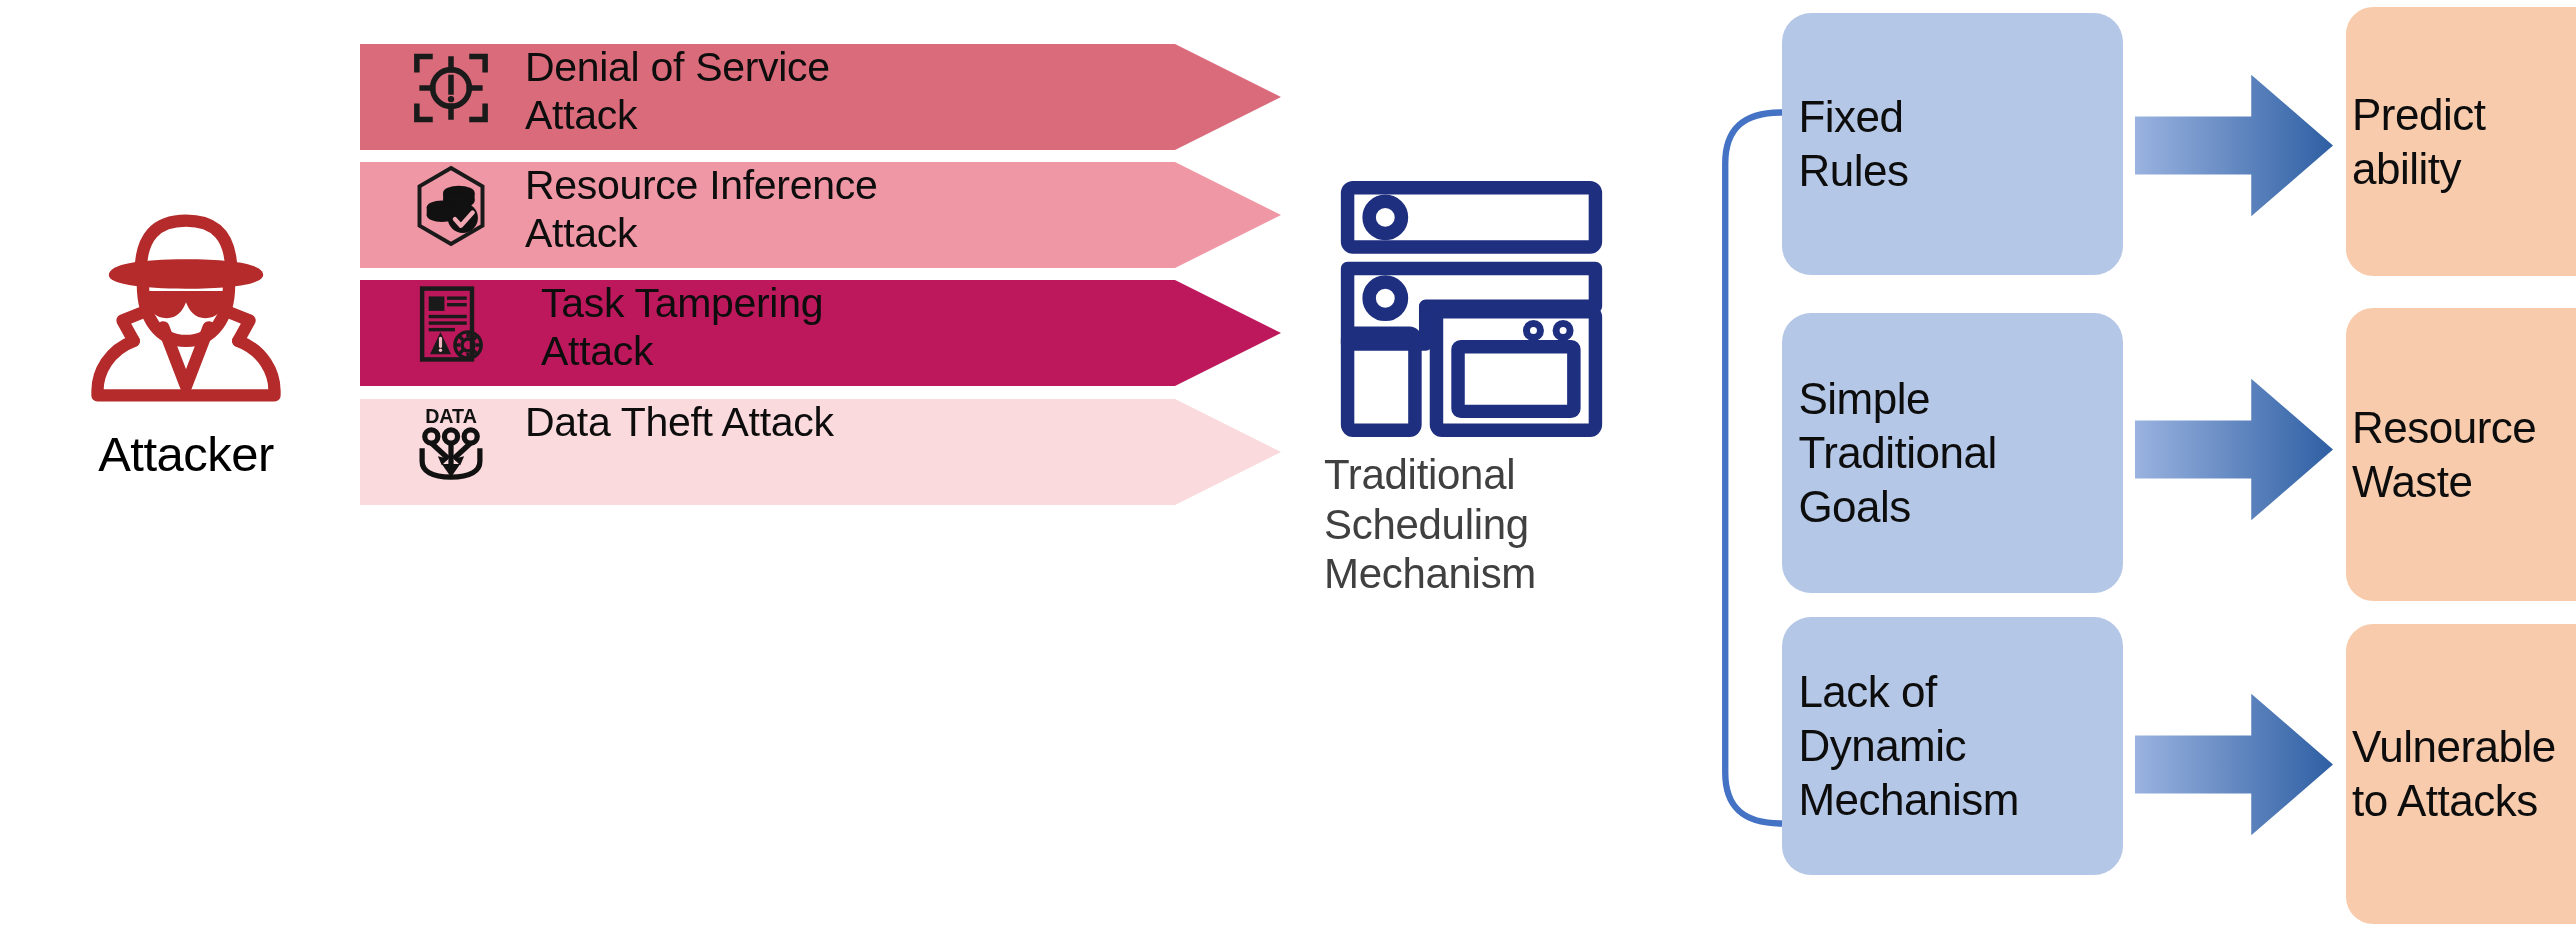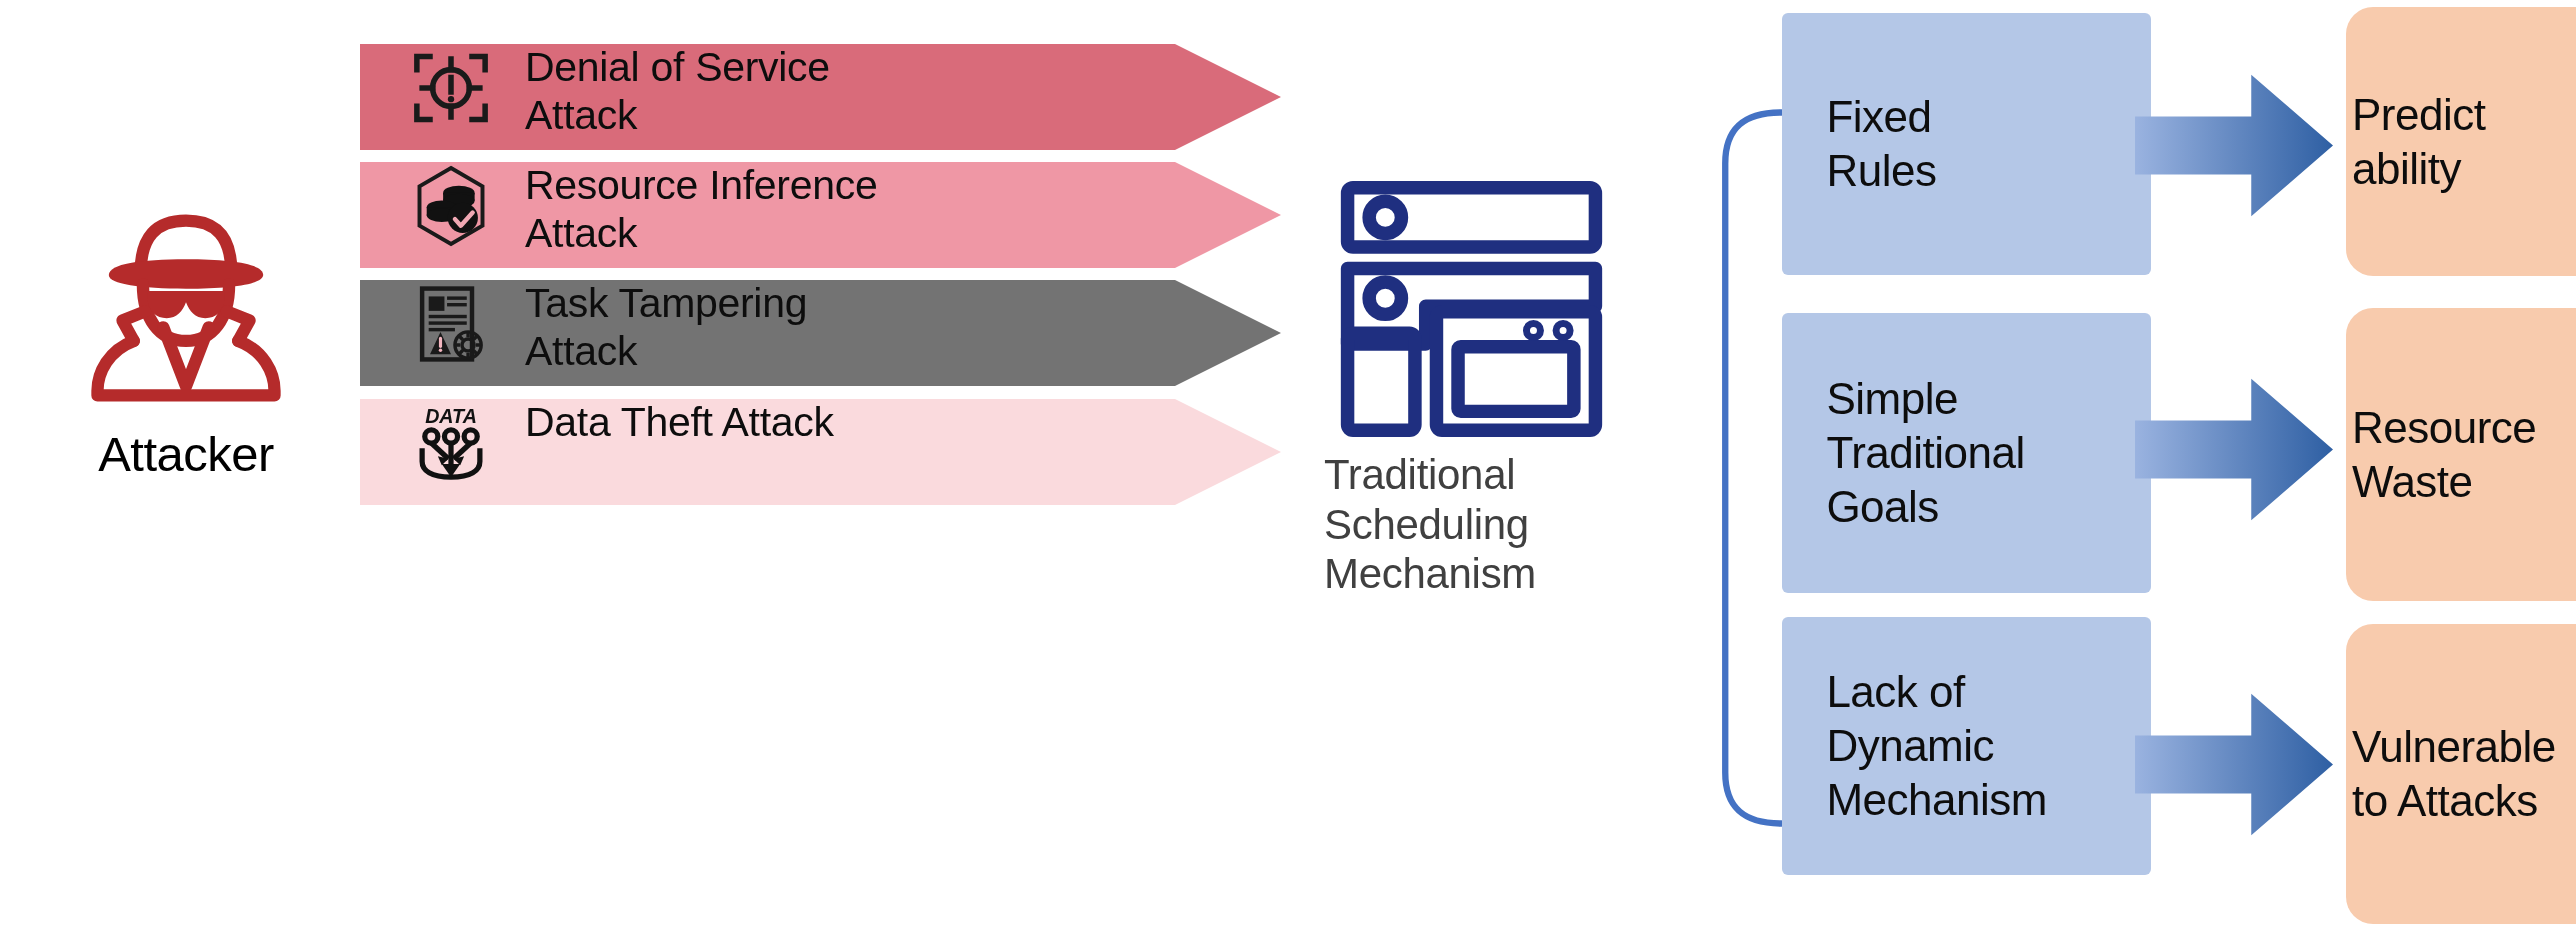--- a/index.html
+++ b/index.html
@@ -50,21 +50,20 @@
     clip-path:polygon(0 0, calc(100% - 106px) 0, 100% 50%, calc(100% - 106px) 100%, 0 100%);
   }
   .chevron .chev-icon{
     flex:0 0 auto;
     width:87px;
     height:87px;
     margin-left:47px;
     display:flex;
     align-items:center;
     justify-content:center;
-    font-style:italic;
   }
   .chevron .chev-label{
     flex:1 1 auto;
     margin-left:31px;
     margin-right:127px;
     font-size:41px;
     line-height:1.16;
     color:#0d0d0d;
     letter-spacing:-0.3px;
   }
@@ -101,25 +100,24 @@
     top:107px;
     width:67px;
     height:722px;
   }
 
   
   .cause-box{
     position:absolute;
     left:1782px;
     width:341px;
-    border-radius:6px;
+    border-radius:29px;
     background:#b4c7e7;
     display:flex;
     align-items:center;
-    padding-left:28px;
   }
   .cause-box .box-label{
     padding-left:16.4px;
     padding-right:3.6px;
     font-size:44px;
     line-height:1.22;
     color:#0d0d0d;
     letter-spacing:-0.5px;
   }
   #cause-0{top:12.7px;  height:262px;}
@@ -230,21 +228,21 @@
         </g>
         <path d="M35 42 l4.5 5 l9 -10" fill="none" stroke="#f0a8b3" stroke-width="3.4" stroke-linecap="round" stroke-linejoin="round"></path>
       </svg>
     </div>
     <div class="chev-label">
       <div>Resource Inference</div>
       <div>Attack</div>
     </div>
   </div>
 
-  <div class="chevron" id="chevron-2" style="background:#737373;">
+  <div class="chevron" id="chevron-2" style="background:#be185d;gap:16px;">
     <div class="chev-icon">
       <svg viewBox="0 0 64 64" width="84" height="84" aria-hidden="true">
         <rect x="10" y="5" width="38" height="54" fill="none" stroke="#1a1a1a" stroke-width="3.4"></rect>
         <rect x="15" y="11" width="12" height="11" fill="#1a1a1a"></rect>
         <g fill="#1a1a1a">
           <rect x="29" y="11" width="15" height="2.6"></rect>
           <rect x="29" y="16" width="15" height="2.6"></rect>
           <rect x="15" y="25" width="29" height="2.6"></rect>
           <rect x="15" y="30" width="29" height="2.6"></rect>
           <rect x="15" y="35" width="20" height="2.6"></rect>

